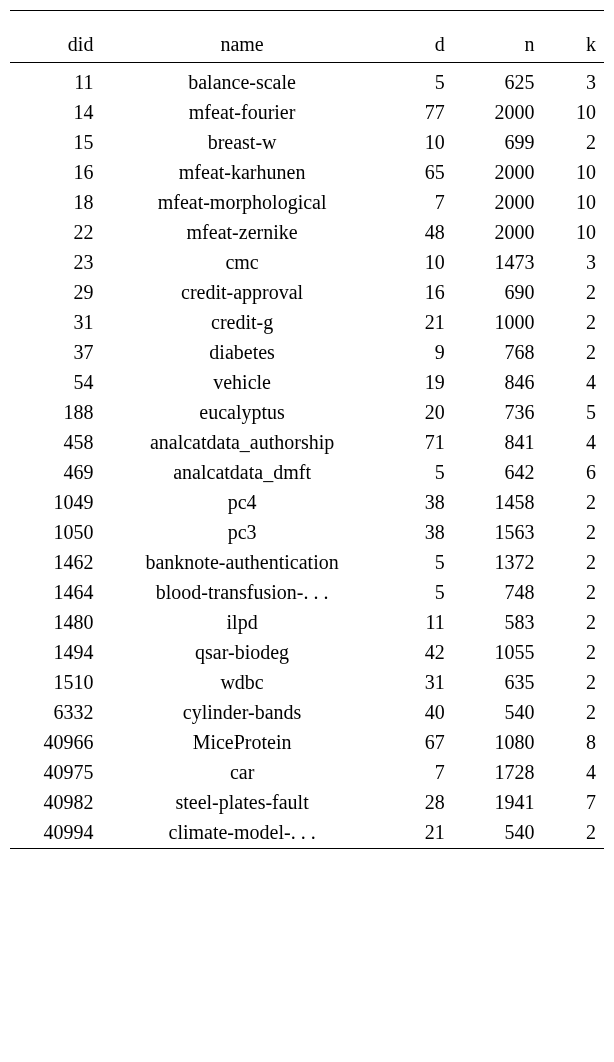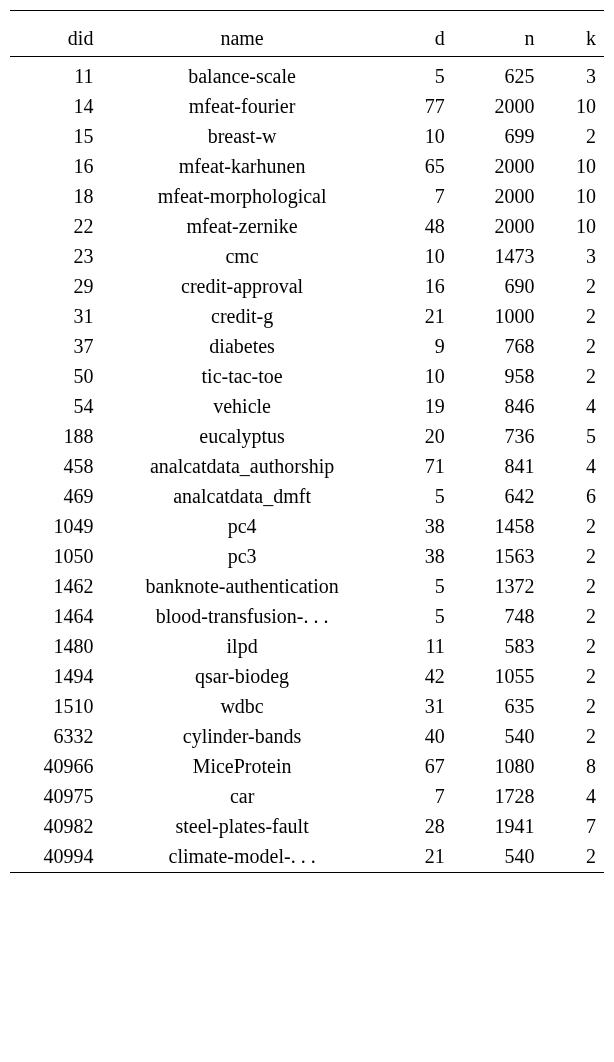--- a/index.html
+++ b/index.html
@@ -19,21 +19,21 @@
       border-bottom: 1px solid black;
     }
     tbody tr:last-child td {
       border-bottom: 1.5px solid black;
     }
     th, td {
       padding: 4px 8px;
       font-weight: normal;
     }
     th {
-      padding-top: 16px;
+      padding-top: 22px;
       padding-bottom: 6px;
     }
     td {
       padding-top: 3.5px;
       padding-bottom: 3.5px;
     }
     .col-did { text-align: right; width: 80px; }
     .col-name { text-align: center; width: 280px; }
     .col-d { text-align: right; width: 60px; }
     .col-n { text-align: right; width: 80px; }
@@ -120,27 +120,20 @@
         <td class="col-k">2</td>
       </tr>
       <tr>
         <td class="col-did">37</td>
         <td class="col-name">diabetes</td>
         <td class="col-d">9</td>
         <td class="col-n">768</td>
         <td class="col-k">2</td>
       </tr>
       <tr>
-        <td class="col-did">50</td>
-        <td class="col-name">tic-tac-toe</td>
-        <td class="col-d">10</td>
-        <td class="col-n">958</td>
-        <td class="col-k">2</td>
-      </tr>
-      <tr>
         <td class="col-did">54</td>
         <td class="col-name">vehicle</td>
         <td class="col-d">19</td>
         <td class="col-n">846</td>
         <td class="col-k">4</td>
       </tr>
       <tr>
         <td class="col-did">188</td>
         <td class="col-name">eucalyptus</td>
         <td class="col-d">20</td>

